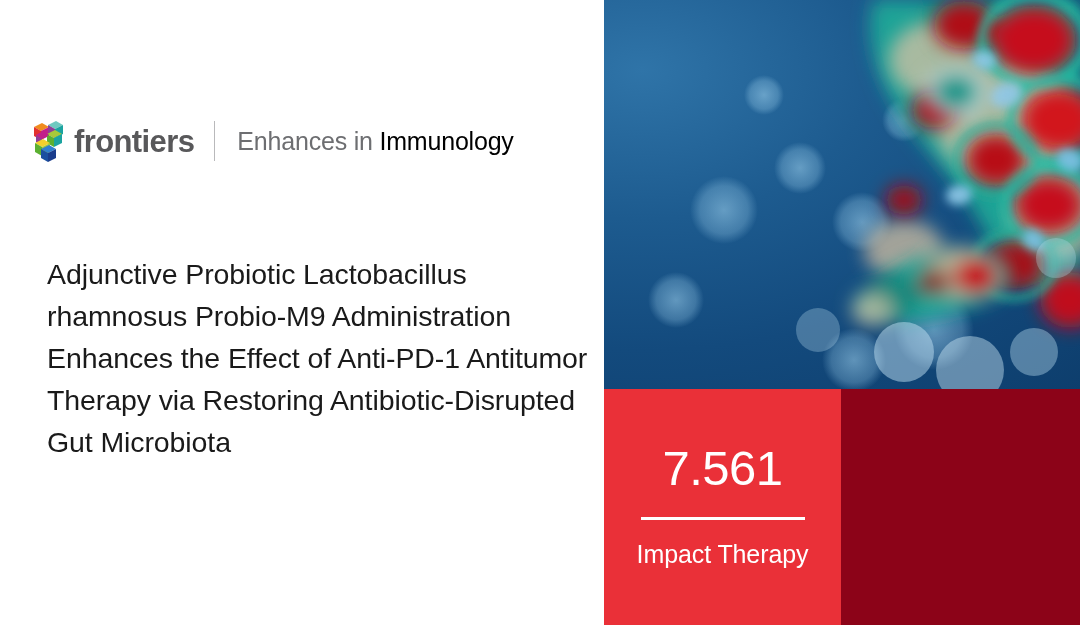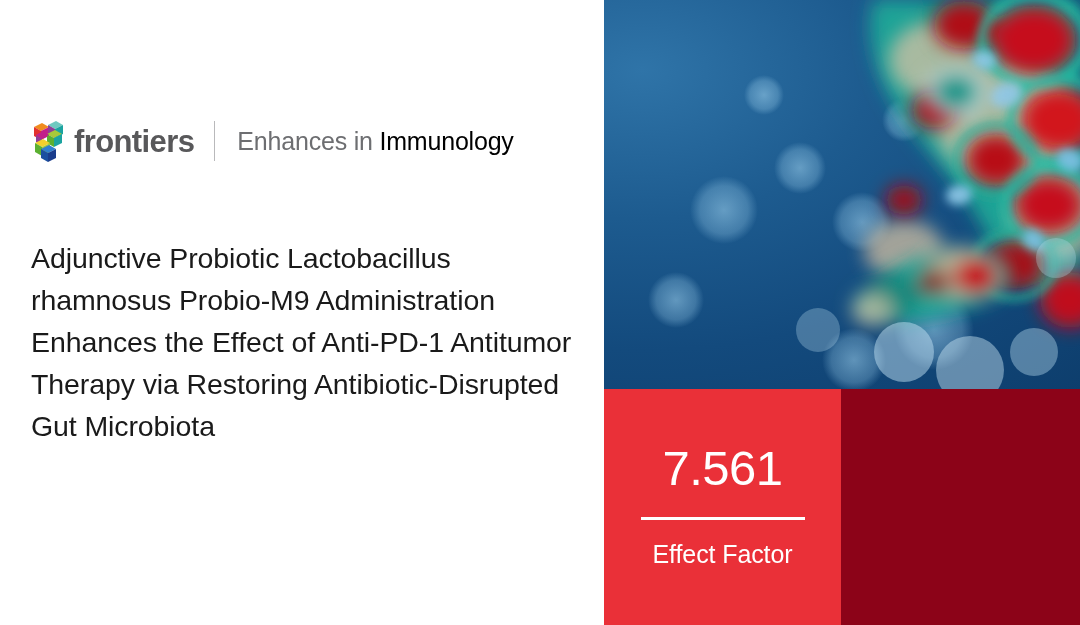--- a/index.html
+++ b/index.html
@@ -79,21 +79,21 @@
   .article-title {
     position: absolute;
     left: 31px;
     top: 237px;
     width: 545px;
     font-size: 28.5px;
     line-height: 42px;
     color: #1a1a1a;
     letter-spacing: -0.1px;
     font-weight: normal;
-    margin: 0;
+    margin: 16px;
   }
 
   
   .right-col {
     position: absolute;
     left: 604px;
     top: 0;
     width: 476px;
     height: 625px;
   }
@@ -310,19 +310,19 @@
           <circle cx="430" cy="352" r="24" fill="#BFE0F2" opacity="0.40"></circle>
           <circle cx="452" cy="258" r="20" fill="#BFE0F2" opacity="0.30"></circle>
           <circle cx="214" cy="330" r="22" fill="#BFE0F2" opacity="0.30"></circle>
         </g>
       </svg>
     </div>
 
     <div class="impact-block">
       <div class="impact-value">7.561</div>
       <div class="impact-rule"></div>
-      <div class="impact-label">Effect Factor</div>
+      <div class="impact-label">Impact Therapy</div>
     </div>
 
     <div class="impact-panel-dark"></div>
   </div>
 
 </div>
 
 </body></html>

